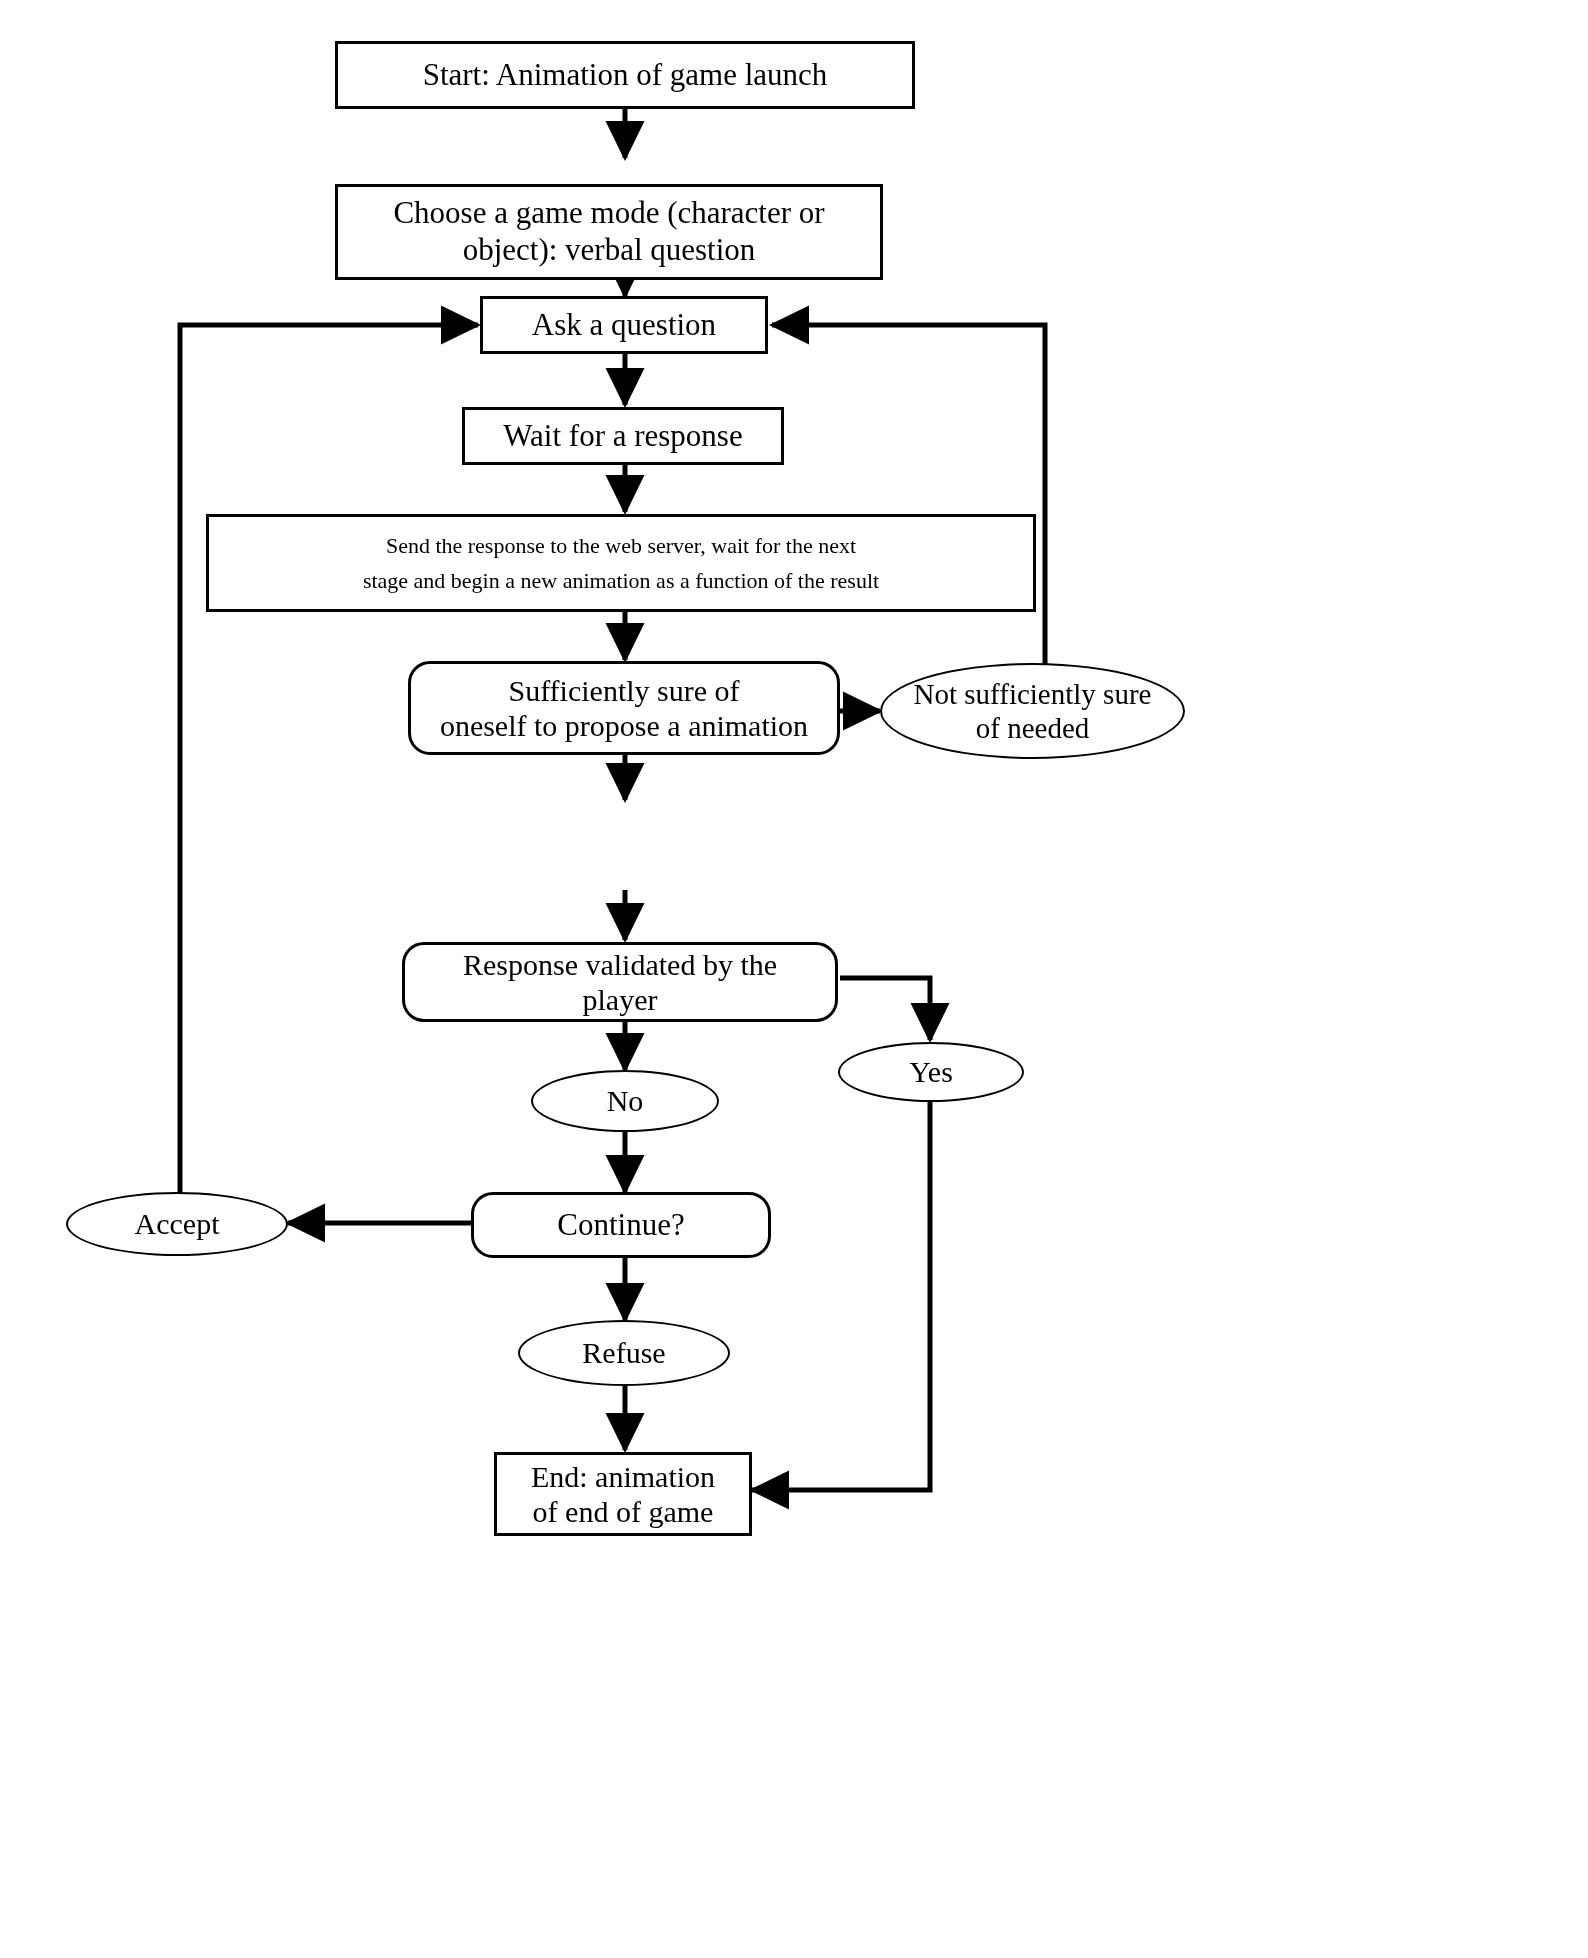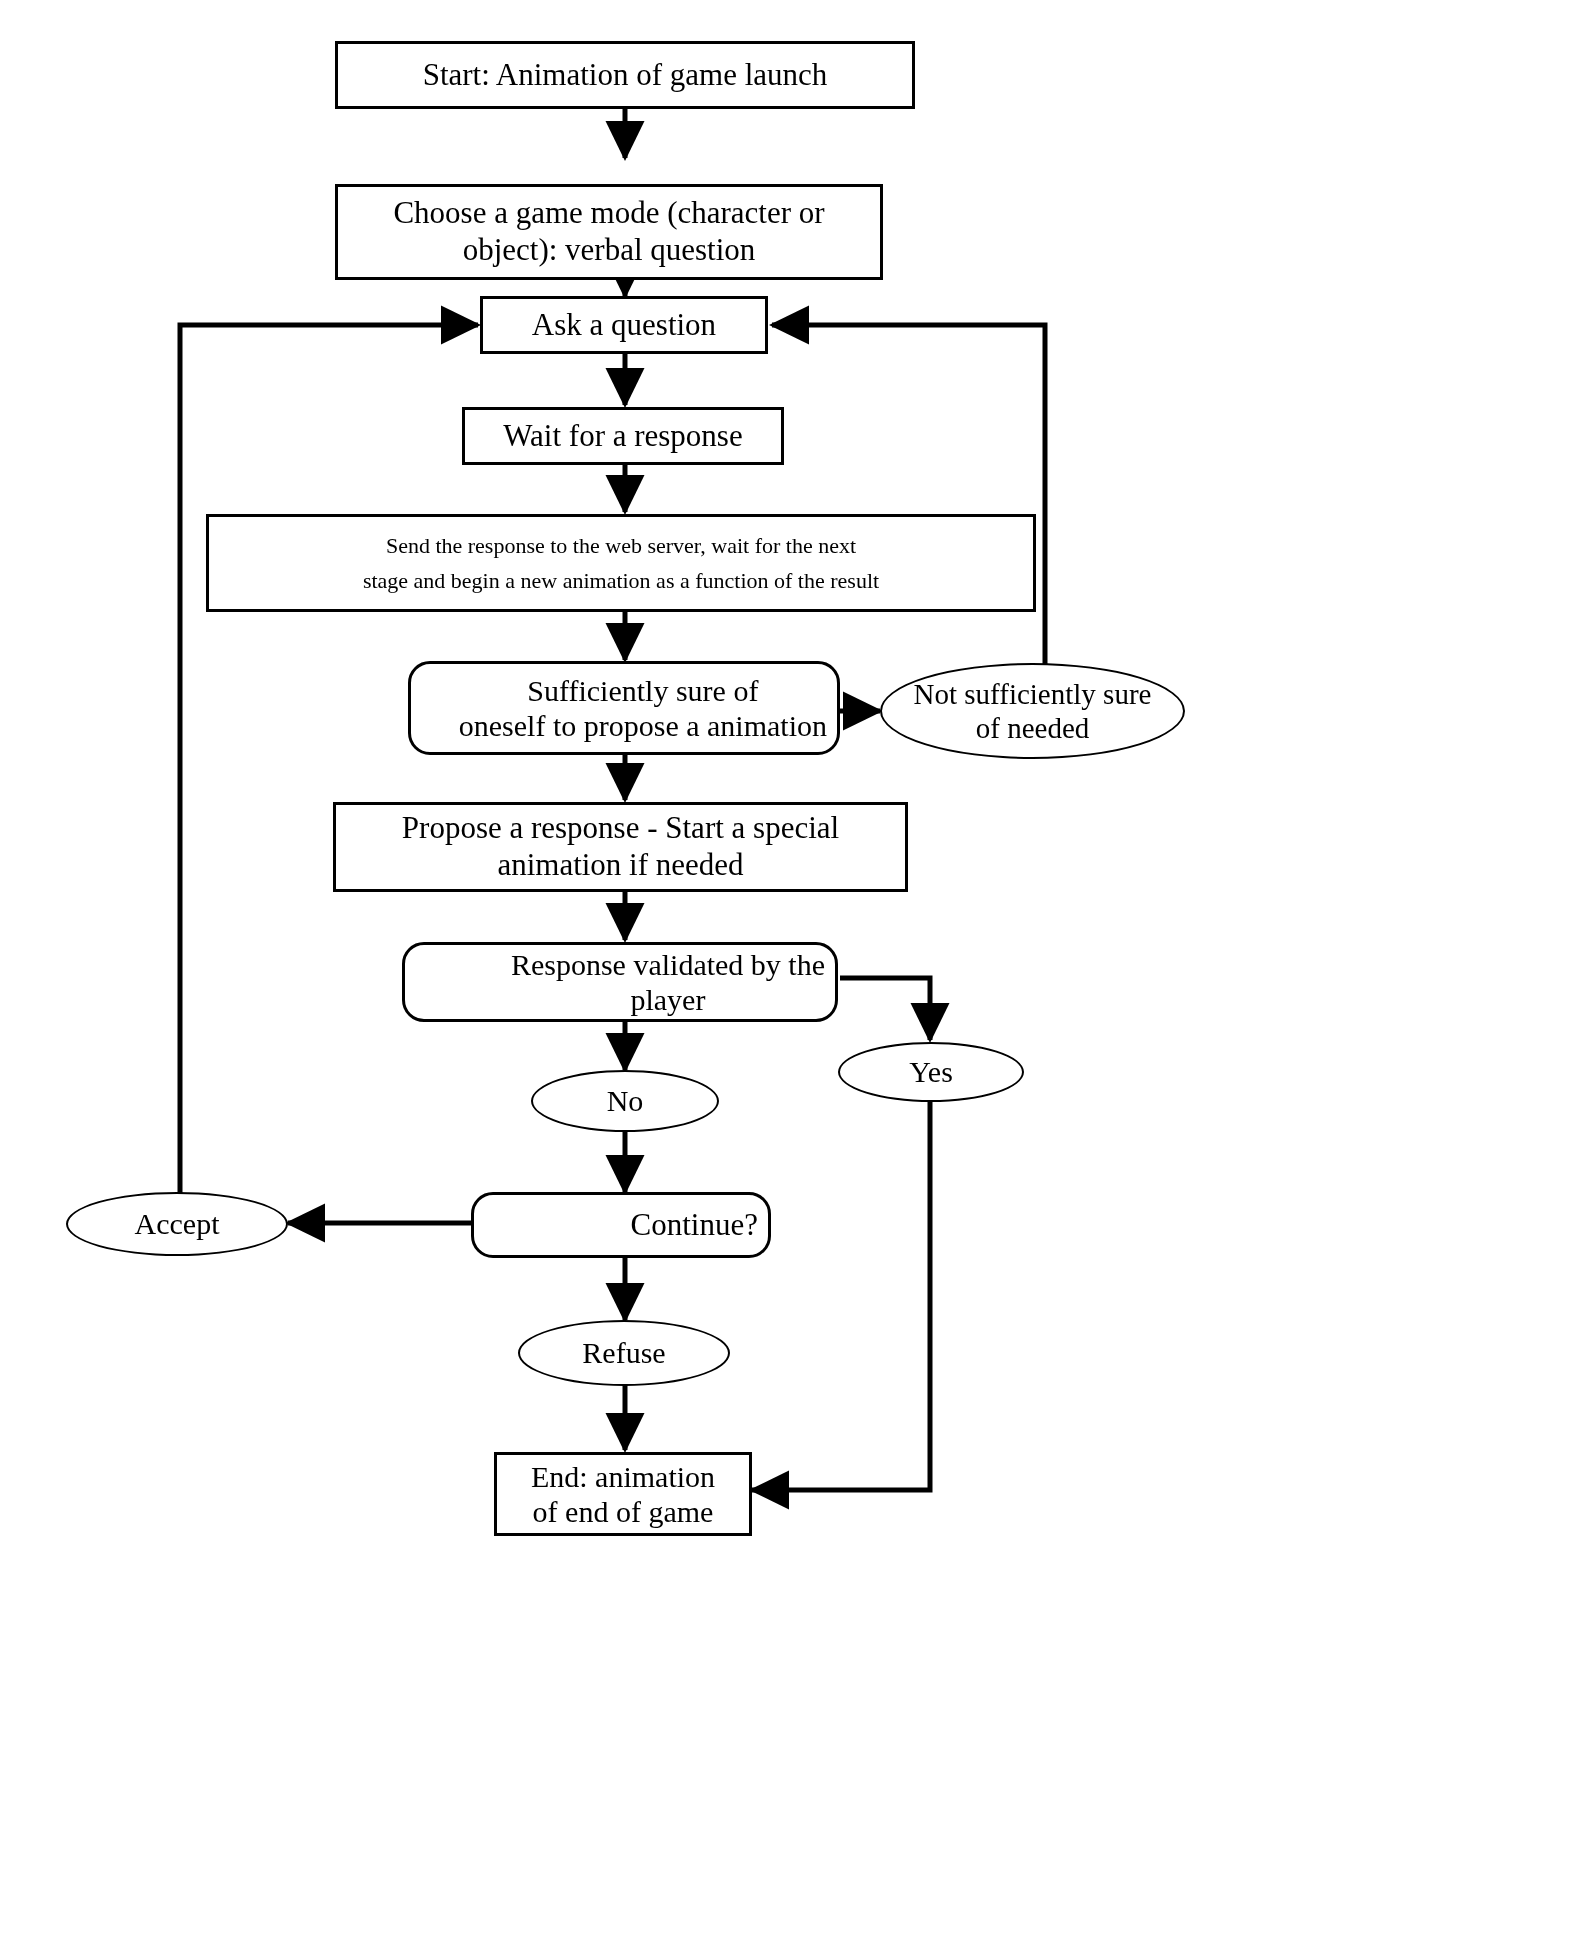--- a/index.html
+++ b/index.html
@@ -2,21 +2,21 @@
 <html><head>
 <meta charset="utf-8">
 <style>
   html,body{margin:0;padding:0;background:#ffffff;}
   body{width:1588px;height:1958px;font-family:"Liberation Serif","DejaVu Serif",serif;color:#000;}
   #canvas{position:relative;width:1588px;height:1958px;overflow:hidden;background:#fff;padding-left:24px;}
   svg#wires{position:absolute;left:0;top:0;width:1588px;height:1958px;pointer-events:none;}
 
   .node{position:absolute;box-sizing:border-box;display:flex;align-items:center;justify-content:center;text-align:center;background:#fff;z-index:2;}
   .rect{border:3px solid #000;}
-  .round{border:3px solid #000;border-radius:22px;justify-content:flex-end;}
+  .round{border:3px solid #000;border-radius:22px;}
   .ellipse{border:2px solid #000;border-radius:50%;}
   .txt{display:block;line-height:1.18;padding:0 10px;}
   .f30{font-size:31px;}
   .f29{font-size:30px;}
   .f28{font-size:29px;}
   .f22{font-size:22px;}
 </style>
 </head>
 <body>
 
@@ -99,26 +99,20 @@
     </div>
   </div>
 
   <div class="node ellipse" style="left:880px;top:663px;width:305px;height:96px;">
     <div>
       <span class="txt f28" style="padding:0 4px;">Not sufficiently sure</span>
       <span class="txt f28">of needed</span>
     </div>
   </div>
 
-  <div class="node rect" style="left:333px;top:802px;width:575px;height:90px;">
-    <div>
-      <span class="txt f30">Propose a response - Start a special</span>
-      <span class="txt f30">animation if needed</span>
-    </div>
-  </div>
 
   <div class="node round" style="left:402px;top:942px;width:436px;height:80px;">
     <div>
       <span class="txt f29">Response validated by the</span>
       <span class="txt f29">player</span>
     </div>
   </div>
 
   <div class="node ellipse" style="left:531px;top:1070px;width:188px;height:62px;">
     <span class="txt f29">No</span>

